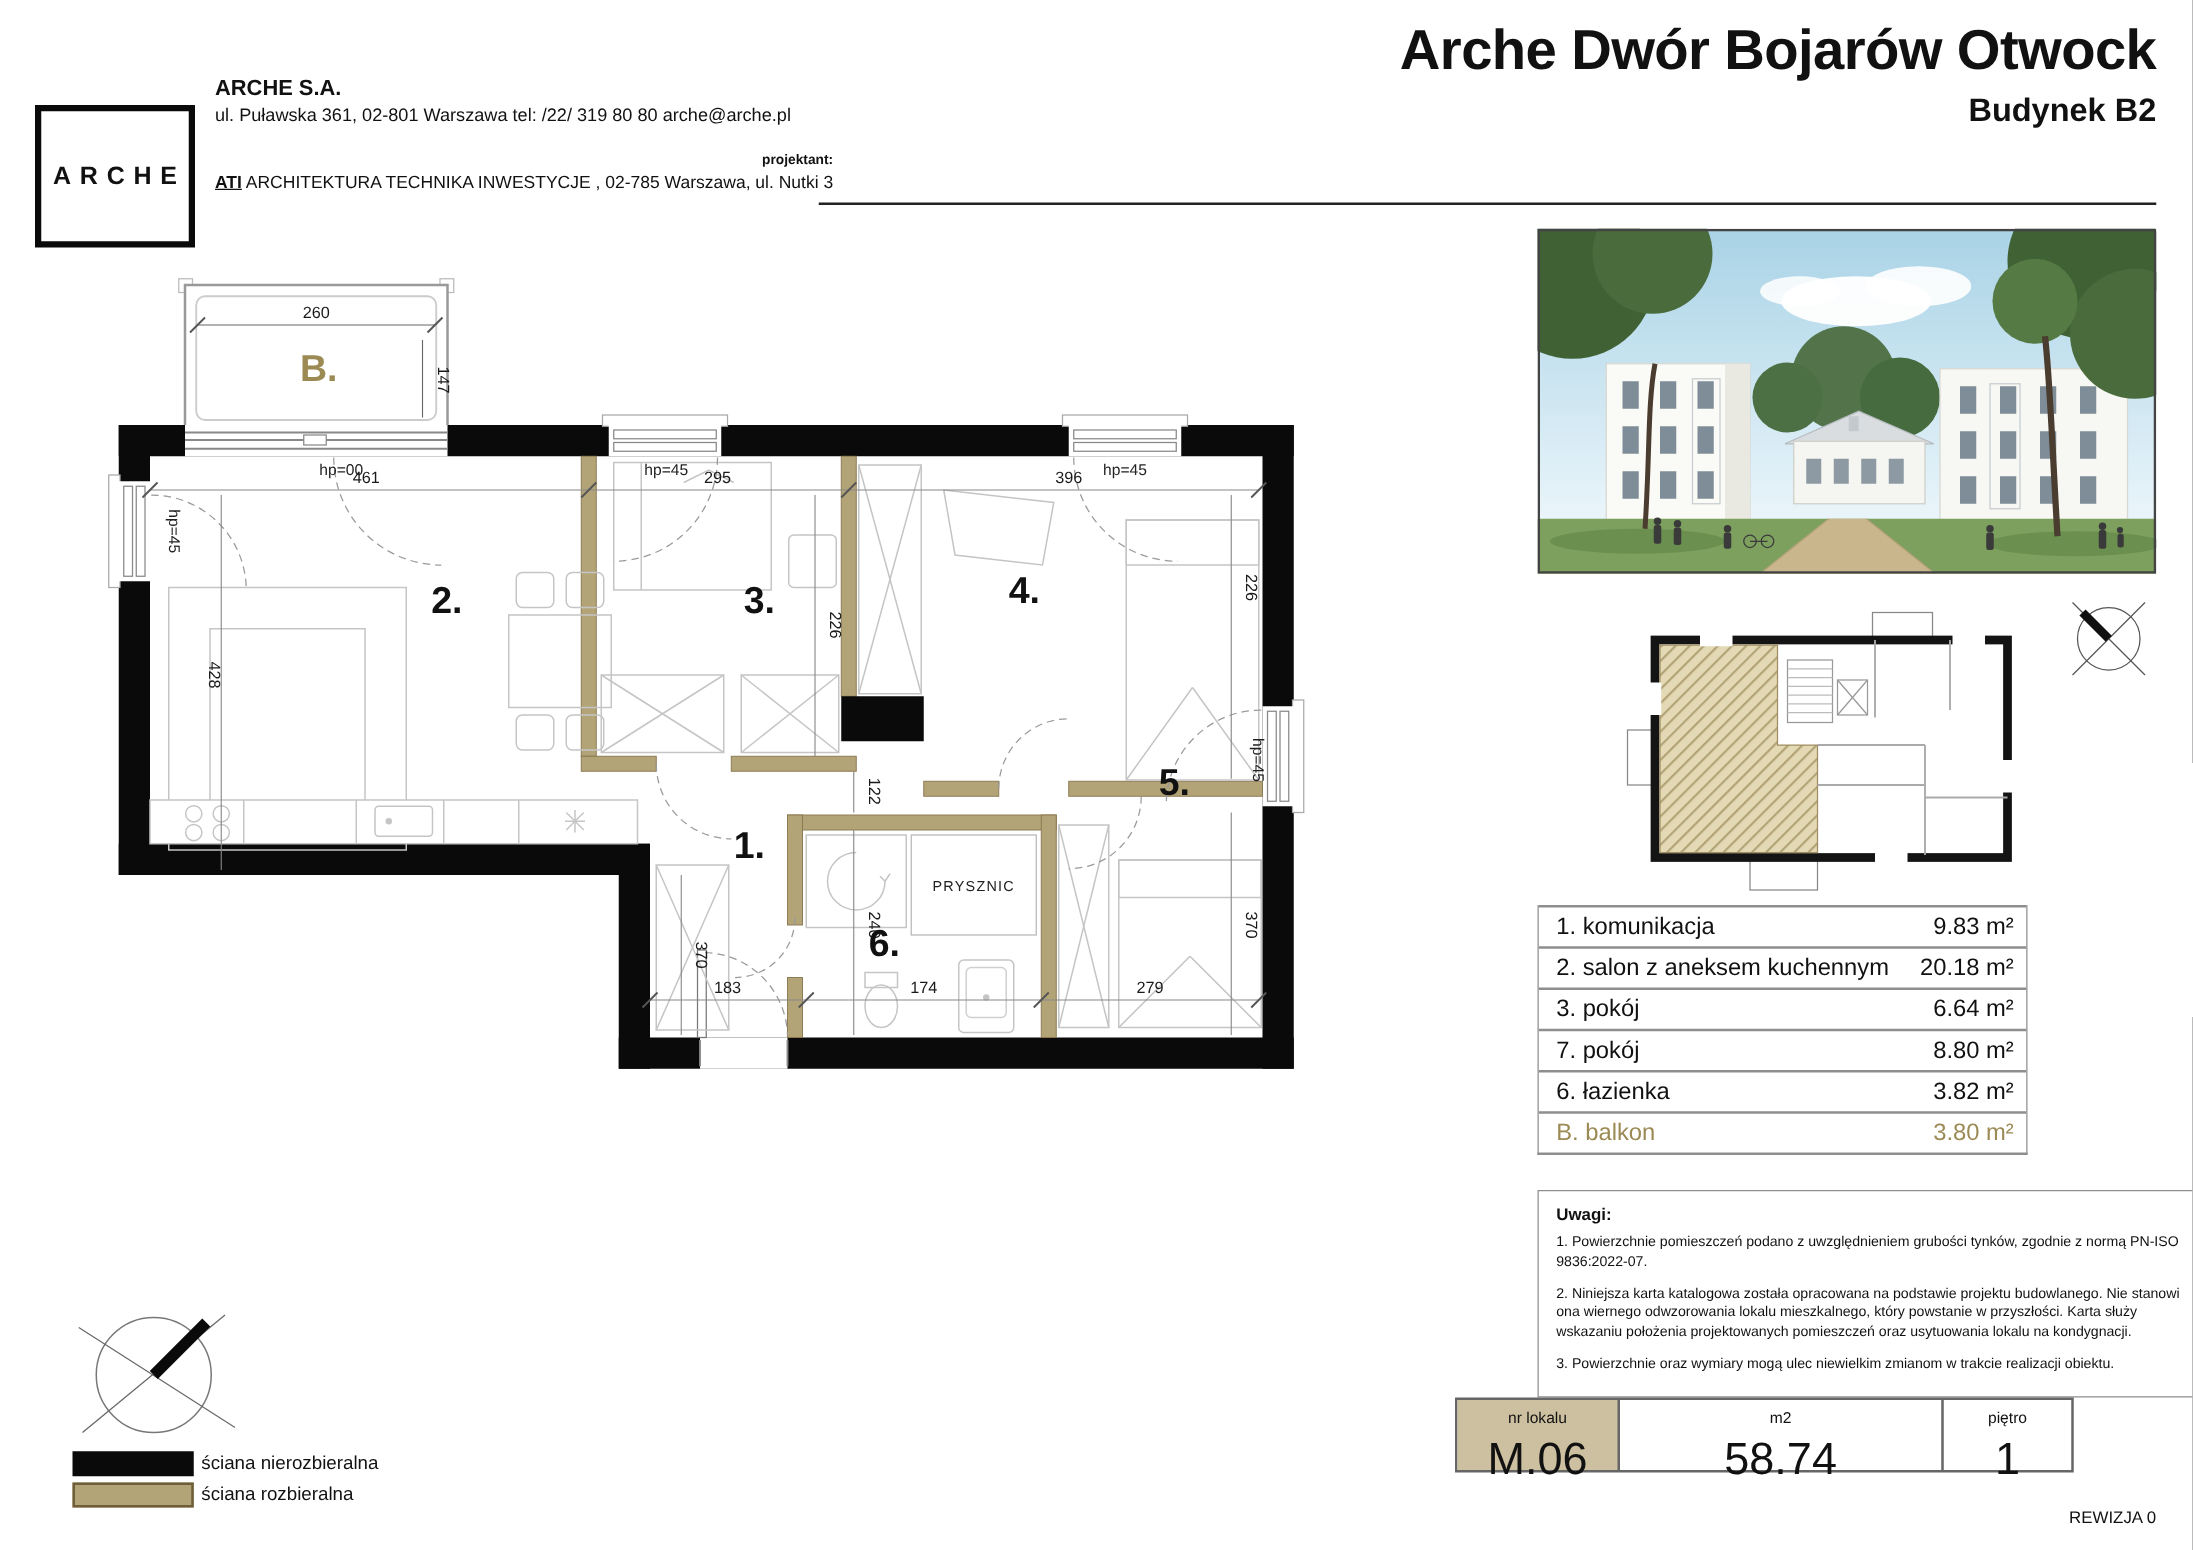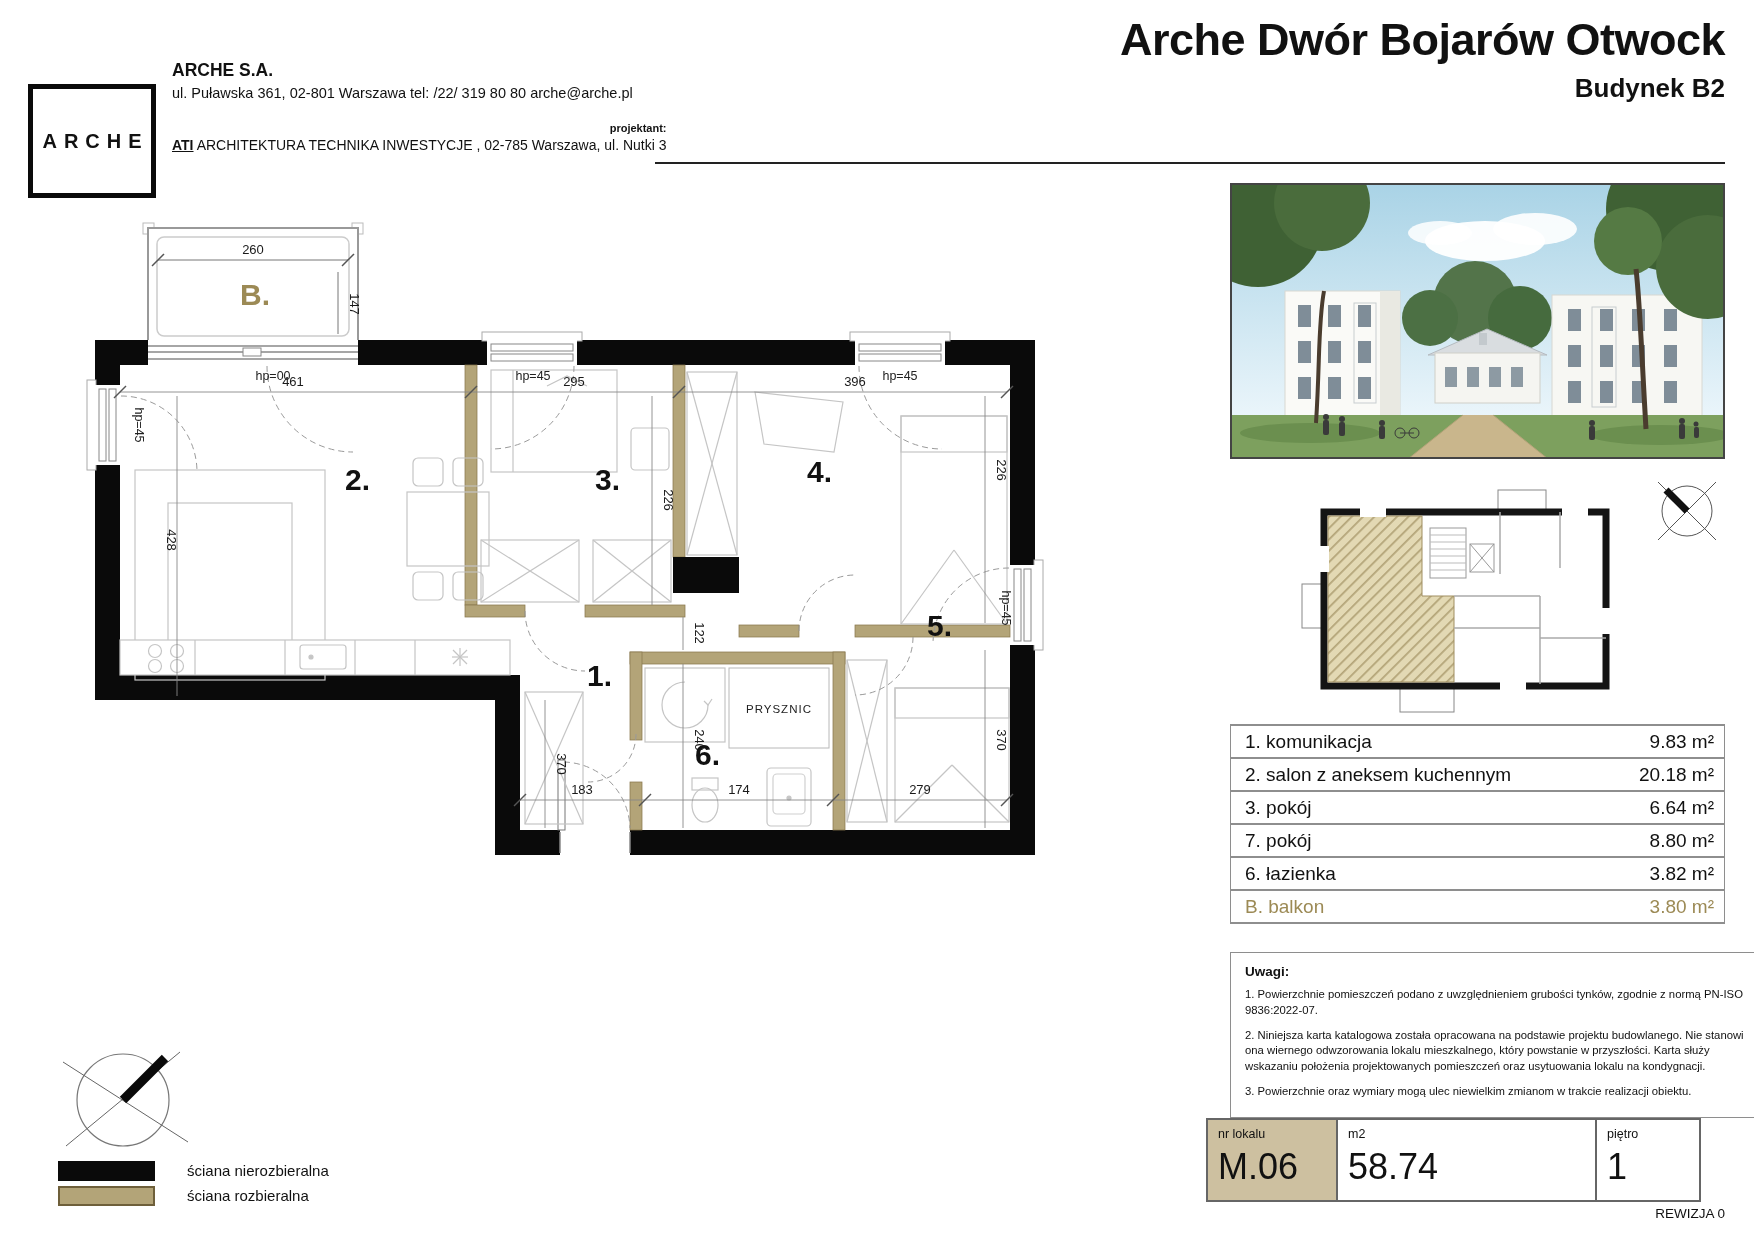--- a/index.html
+++ b/index.html
@@ -22,51 +22,51 @@
   .titleblock{right:29px;top:16px;text-align:right;}
   .title-main{font-size:45px;font-weight:bold;letter-spacing:-0.5px;line-height:1.05;}
   .title-sub{font-size:26px;font-weight:bold;margin-top:10px;}
   .header-rule{left:655px;top:162px;width:1070px;height:0;border-top:2px solid #222;}
 
   
   .photo-frame{left:1230px;top:183px;width:495px;height:276px;}
   .keyplan{left:1300px;top:488px;width:330px;height:230px;}
   .compass-small{left:1652px;top:476px;width:70px;height:70px;}
 
-  .rooms-table{left:1230px;top:724px;width:495px;border-left:1.5px solid #8e8e8e;
+  .rooms-table{left:1230px;top:724px;width:392px;border-left:1.5px solid #8e8e8e;
                border-right:1.5px solid #8e8e8e;border-bottom:2px solid #8e8e8e;box-sizing:border-box;}
   .room-row{display:flex;justify-content:space-between;align-items:center;height:31px;
             border-top:2px solid #8e8e8e;padding:0 10px 0 14px;font-size:19px;}
   .room-row:last-child{color:#9c8a55;}
   .room-area{white-space:nowrap;}
 
   .notes-box{left:1230px;top:952px;width:550px;height:166px;border:1.5px solid #8e8e8e;
              box-sizing:border-box;padding:11px 14px;}
   .notes-title{font-size:13.5px;font-weight:bold;margin-bottom:8px;}
   .note-p{font-size:11.3px;line-height:1.4;margin:0 0 9px 0;}
 
-  .summary{left:1206px;top:1118px;width:495px;height:84px;display:flex;
-           border:2px solid #666;box-sizing:border-box;}
+  .summary{left:1164px;top:1118px;width:495px;height:60px;display:flex;
+           border:2px solid #666;box-sizing:border-box;text-align:center;}
   .sum-cell{box-sizing:border-box;padding:7px 10px;display:flex;flex-direction:column;}
   .sum-cell-unit{width:130px;background:#cdc0a0;border-right:2px solid #666;}
   .sum-cell-area{flex:1;border-right:2px solid #666;}
   .sum-cell-floor{width:102px;}
   .sum-label{font-size:12.5px;}
   .sum-value{font-size:36px;font-weight:500;line-height:1;margin-top:8px;}
 
   .revision{left:1230px;top:1206px;width:495px;text-align:right;font-size:13.5px;}
 
   
   .compass-big{left:38px;top:1032px;width:170px;height:170px;}
   .legend{left:58px;top:1158px;}
   .legend-row{display:flex;align-items:center;height:25px;}
   .legend-swatch{width:97px;height:20px;box-sizing:border-box;}
   .legend-swatch.black{background:#0a0a0a;}
   .legend-swatch.tan{background:#b3a478;border:2px solid #6e5f3a;}
-  .legend-label{font-size:15px;margin-left:32px;}
+  .legend-label{font-size:15px;margin-left:6px;}
 
   .plan{left:55px;top:220px;width:1000px;height:700px;}
 </style>
 </head>
 <body>
 
 <div class="page">
 
   <div class="abs logo-box">
     <span class="logo-text">ARCHE</span>

